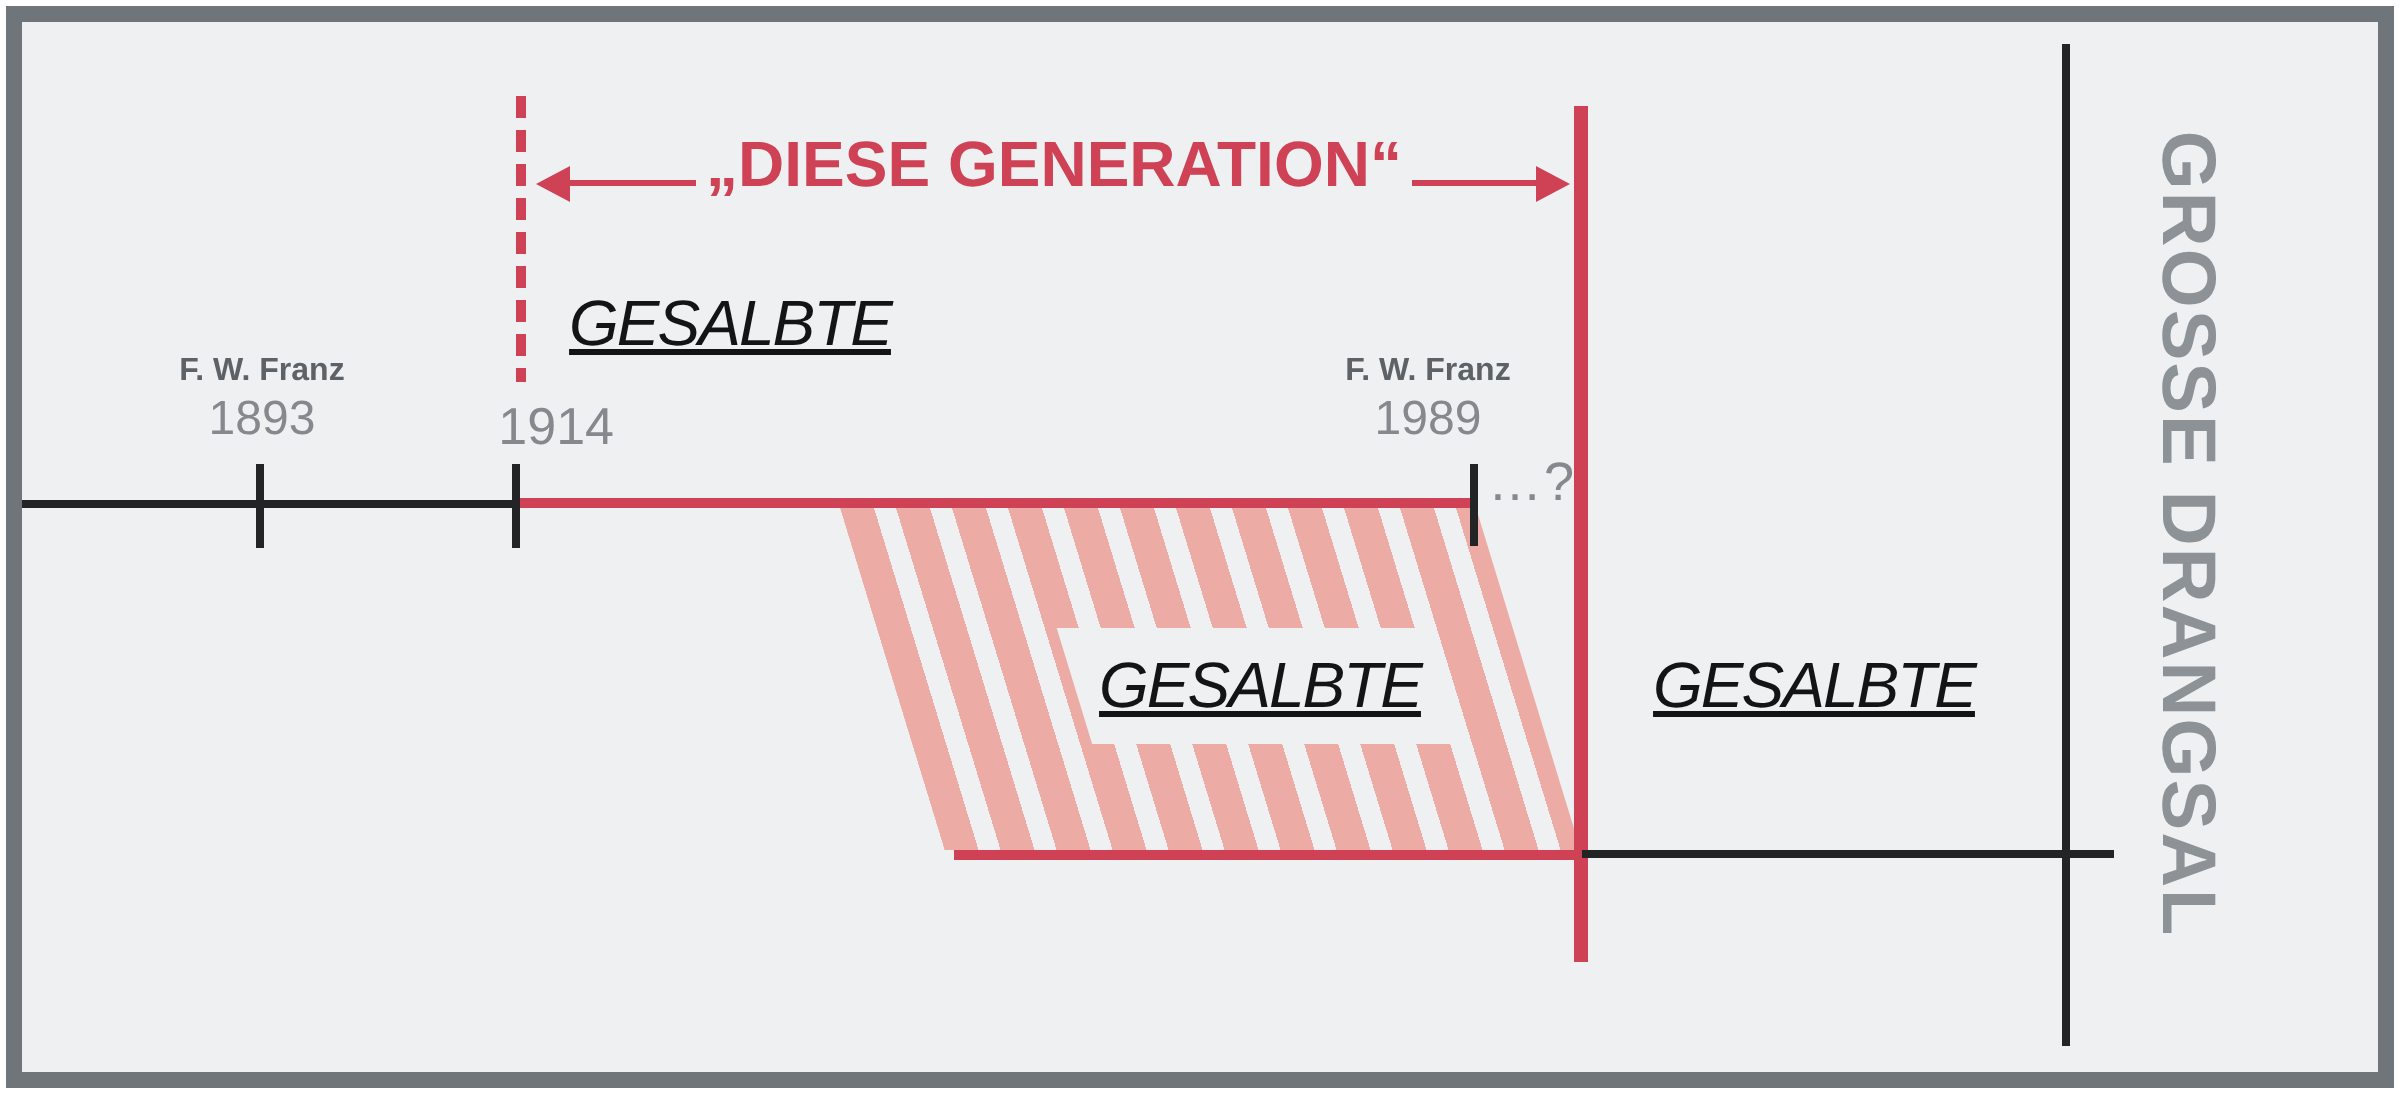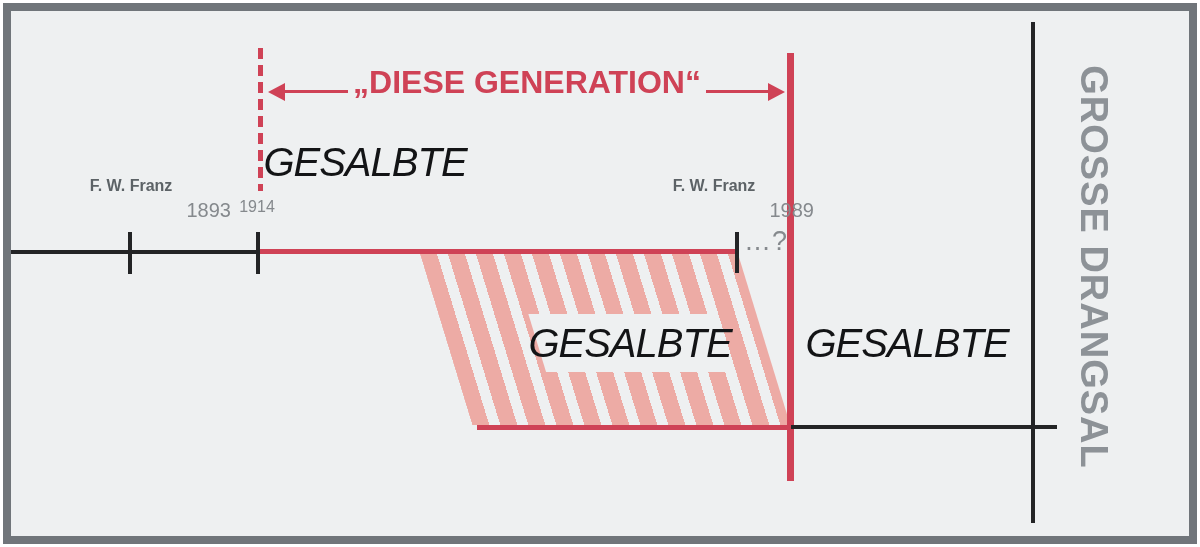--- a/index.html
+++ b/index.html
@@ -57,27 +57,27 @@
   .arrow-head-right{left:768px;border-left:17px solid var(--red);}
   
   .title{
     left:527px;top:64px;transform:translateX(-50%);
     color:var(--red);font-size:32px;font-weight:bold;white-space:nowrap;
   }
   .person{width:200px;text-align:center;top:173px;line-height:1;}
   .person-1893{left:31px;}
   .person-1992{left:614px;}
   .person-name{font-weight:bold;font-size:16px;color:var(--label-dark-gray);line-height:25px;}
-  .person-year{font-size:20px;color:var(--label-light-gray);line-height:24px;text-align:right;}
-  .year-1914{left:207px;top:198px;width:100px;text-align:center;font-size:16px;color:var(--label-light-gray);}
+  .person-year{font-size:24px;color:var(--label-light-gray);line-height:24px;}
+  .year-1914{left:207px;top:198px;width:100px;text-align:right;font-size:26px;color:var(--label-light-gray);}
   .ellipsis{left:744px;top:226px;font-size:27px;color:var(--label-light-gray);letter-spacing:1px;}
   .gesalbte{
     transform:translate(-50%,-50%);
-    font-style:italic;font-size:40px;letter-spacing:-1px;
-    color:var(--text-black);white-space:nowrap;
+    font-style:italic;font-size:32px;letter-spacing:-1px;
+    color:var(--text-black);white-space:nowrap;text-decoration:underline;
   }
   .gesalbte-1{left:365px;top:162px;}
   .gesalbte-2{left:630px;top:343px;}
   .gesalbte-3{left:907px;top:343px;}
   .tribulation{
     left:1093px;top:267px;
     transform:translate(-50%,-50%) rotate(90deg);
     font-weight:bold;font-size:38px;letter-spacing:1px;
     color:var(--tribulation-gray);white-space:nowrap;
   }

